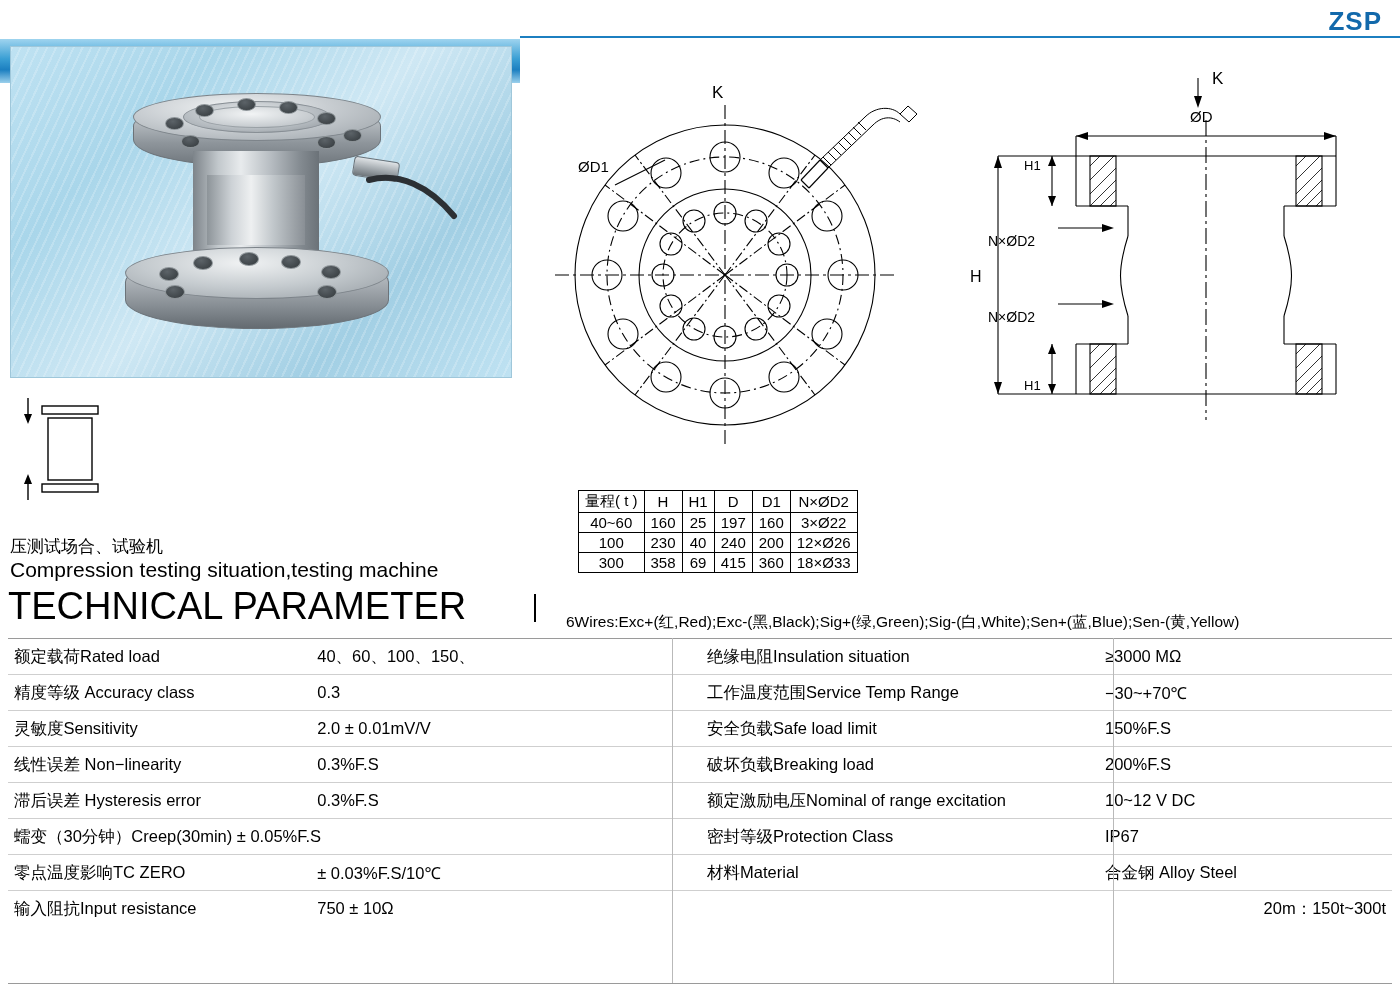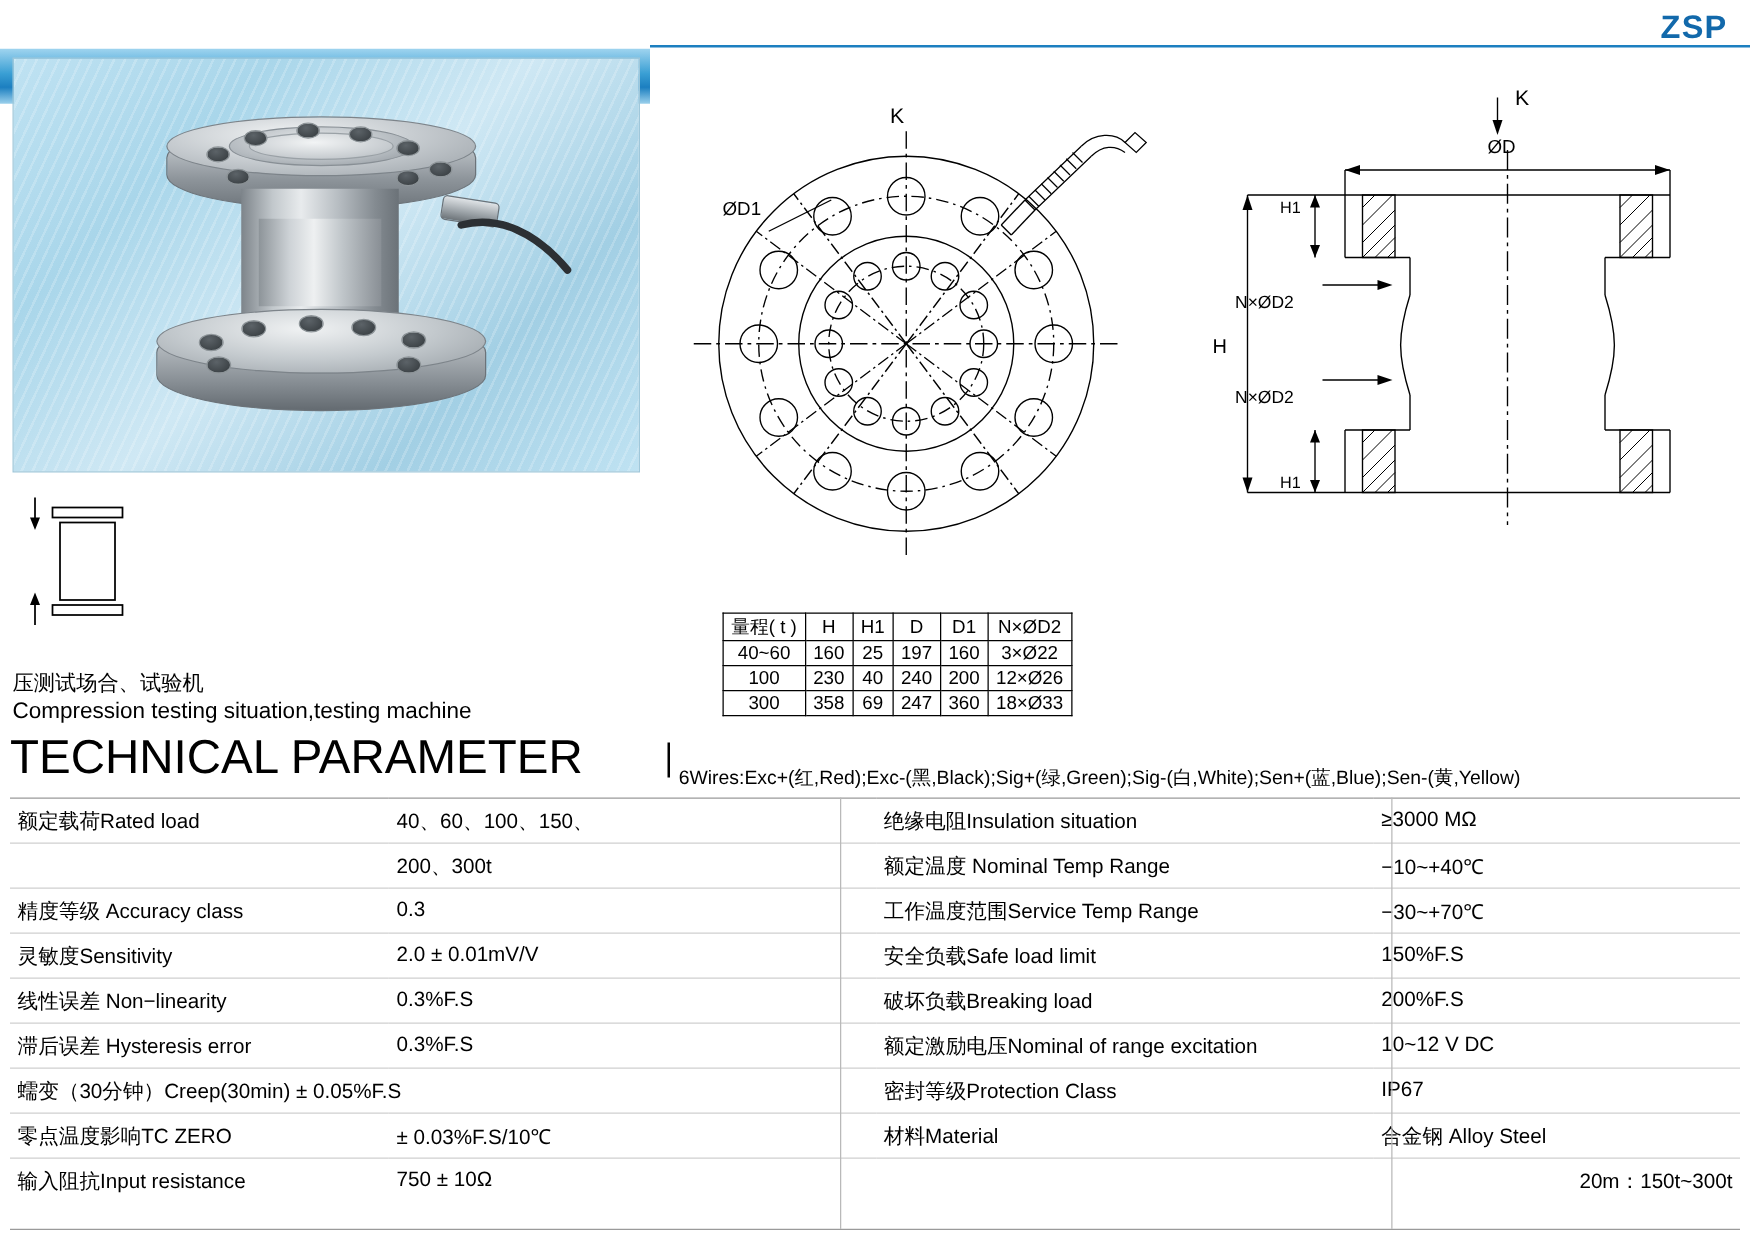--- a/index.html
+++ b/index.html
@@ -43,33 +43,33 @@
   .cable{position:absolute;left:238px;top:75px;width:120px;height:70px;}
   .cable svg{display:block;}
   .connector{position:absolute;left:232px;top:70px;width:44px;height:18px;border-radius:4px;
      background:linear-gradient(to bottom,#dfe3e6,#9aa1a6 60%,#6d7479);border:1px solid #6b7278;transform:rotate(9deg);}
 
   
   .sideicon{position:absolute;left:14px;top:392px;width:110px;height:115px;}
 
   
   .cap-cn{position:absolute;left:10px;top:535px;font-size:17px;text-align:center;}
-  .cap-en{position:absolute;left:10px;top:558px;font-size:18px;}
+  .cap-en{position:absolute;left:10px;top:558px;font-size:21px;}
   .tech-title{position:absolute;left:8px;top:585px;font-size:38px;letter-spacing:0px;}
 
   
   .draw-front{position:absolute;left:520px;top:60px;width:430px;height:400px;}
   .draw-side{position:absolute;left:940px;top:60px;width:440px;height:400px;}
 
   
   .dimtable{position:absolute;left:578px;top:490px;border-collapse:collapse;font-size:15px;}
   .dimtable td,.dimtable th{border:1px solid #000;padding:1px 6px;text-align:center;font-weight:normal;}
 
   
-  .wires{position:absolute;left:543px;top:612px;font-size:15.5px;white-space:nowrap;}
+  .wires{position:absolute;left:566px;top:612px;font-size:15.5px;white-space:nowrap;}
   .wires-bar{position:absolute;left:534px;top:594px;width:2px;height:28px;background:#000;}
 
   
   .params{position:absolute;left:8px;top:638px;width:1384px;border-collapse:collapse;font-size:16.5px;}
   .params td{padding:4px 6px;vertical-align:middle;height:27px;}
   .params tr{border-top:1px solid #cfcfcf;}
   .params tr:first-child{border-top:1px solid #9a9a9a;}
   .params .c1{width:300px;}
   .params .c2{width:390px;}
   .params .c3{width:400px;}
@@ -313,43 +313,37 @@
       <td>230</td>
       <td>40</td>
       <td>240</td>
       <td>200</td>
       <td>12×Ø26</td>
     </tr>
     <tr>
       <td>300</td>
       <td>358</td>
       <td>69</td>
-      <td>247</td>
+      <td>415</td>
       <td>360</td>
       <td>18×Ø33</td>
     </tr>
   </tbody>
 </table>
 
 <div class="wires-bar"></div>
 <div class="wires">6Wires:Exc+(红,Red);Exc-(黑,Black);Sig+(绿,Green);Sig-(白,White);Sen+(蓝,Blue);Sen-(黄,Yellow)</div>
 
 <table class="params">
   <tbody>
     <tr>
       <td class="c1">额定载荷Rated load</td>
       <td class="c2">40、60、100、150、</td>
       <td class="c3">绝缘电阻Insulation situation</td>
       <td class="c4">≥3000 MΩ</td>
-    </tr>
-    <tr>
-      <td class="c1"></td>
-      <td class="c2">200、300t</td>
-      <td class="c3">额定温度 Nominal Temp Range</td>
-      <td class="c4">−10~+40℃</td>
     </tr>
     <tr>
       <td class="c1">精度等级 Accuracy class</td>
       <td class="c2">0.3</td>
       <td class="c3">工作温度范围Service Temp Range</td>
       <td class="c4">−30~+70℃</td>
     </tr>
     <tr>
       <td class="c1">灵敏度Sensitivity</td>
       <td class="c2">2.0 ± 0.01mV/V</td>

